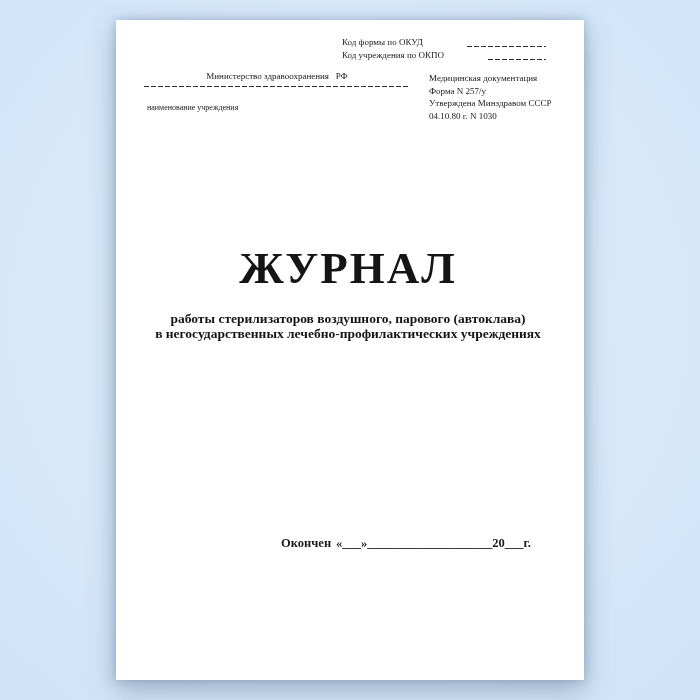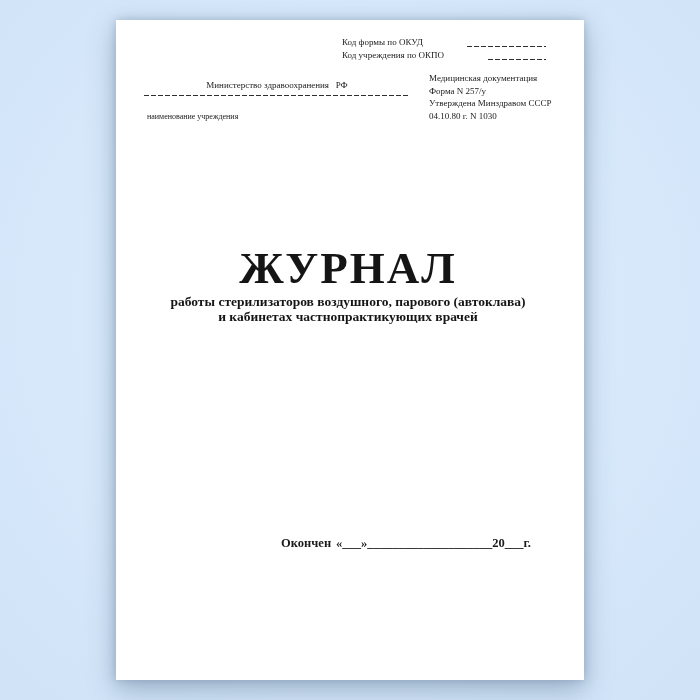--- a/index.html
+++ b/index.html
@@ -21,37 +21,37 @@
     background-image:repeating-linear-gradient(90deg,#2e2e2e 0 5px,transparent 5px 7px);
     background-repeat:no-repeat;background-position:0 100%;background-size:100% 1px;
     margin-bottom:1px;
   }
   .tiny{font-size:9px;line-height:12px;white-space:nowrap;}
   
   .okud-block{left:226px;top:16px;width:204px;}
   .okud-block .row{margin-bottom:1px;}
   .okud-block .lbl{padding-right:4px;}
   
-  .ministry-block{left:28px;top:59px;width:266px;}
+  .ministry-block{left:28px;top:50px;width:266px;}
   .ministry-title{text-align:center;font-size:9px;line-height:12px;white-space:pre;}
   .ministry-underline{
     height:1px;margin-top:4px;
     background-image:repeating-linear-gradient(90deg,#2e2e2e 0 5px,transparent 5px 7px);
   }
   .ministry-caption{font-size:8px;line-height:10px;margin-top:16px;padding-left:3px;}
   .laboratory-row{left:28px;top:98px;width:266px;}
   .laboratory-row .lbl{padding-right:5px;}
   
   .docinfo-block{left:313px;top:52px;width:150px;font-size:9px;line-height:12.5px;}
   
   .title-block{left:0;top:225px;width:464px;text-align:center;}
   .journal-title{
     font-size:45px;line-height:46px;font-weight:bold;letter-spacing:2px;color:#151515;
   }
-  .journal-subtitle{font-size:13.5px;line-height:15px;font-weight:bold;margin-top:3px;color:#151515;}
+  .journal-subtitle{font-size:13.5px;line-height:15px;font-weight:bold;margin-top:20px;color:#151515;}
   
   .footer-block{right:53px;top:516px;text-align:right;font-size:12.5px;font-weight:bold;}
   .footer-row{margin-bottom:9px;white-space:nowrap;}
   .footer-row .lbl{padding-right:5px;}
 </style>
 </head>
 <body>
 
 <div class="paper">
 
@@ -77,21 +77,21 @@
     <div>Медицинская документация</div>
     <div>Форма N 257/у</div>
     <div>Утверждена Минздравом СССР</div>
     <div>04.10.80 г. N 1030</div>
   </div>
 
   <div class="abs title-block">
     <div class="journal-title">ЖУРНАЛ</div>
     <div class="journal-subtitle">
       <div>работы стерилизаторов воздушного, парового (автоклава)</div>
-      <div>и кабинетах частнопрактикующих врачей</div>
+      <div>в негосударственных лечебно-профилактических учреждениях</div>
     </div>
   </div>
 
   <div class="abs footer-block">
     <div class="footer-row">
       <span class="lbl">Окончен</span><span>«___»____________________20___г.</span>
     </div>
   </div>
 
 </div>

